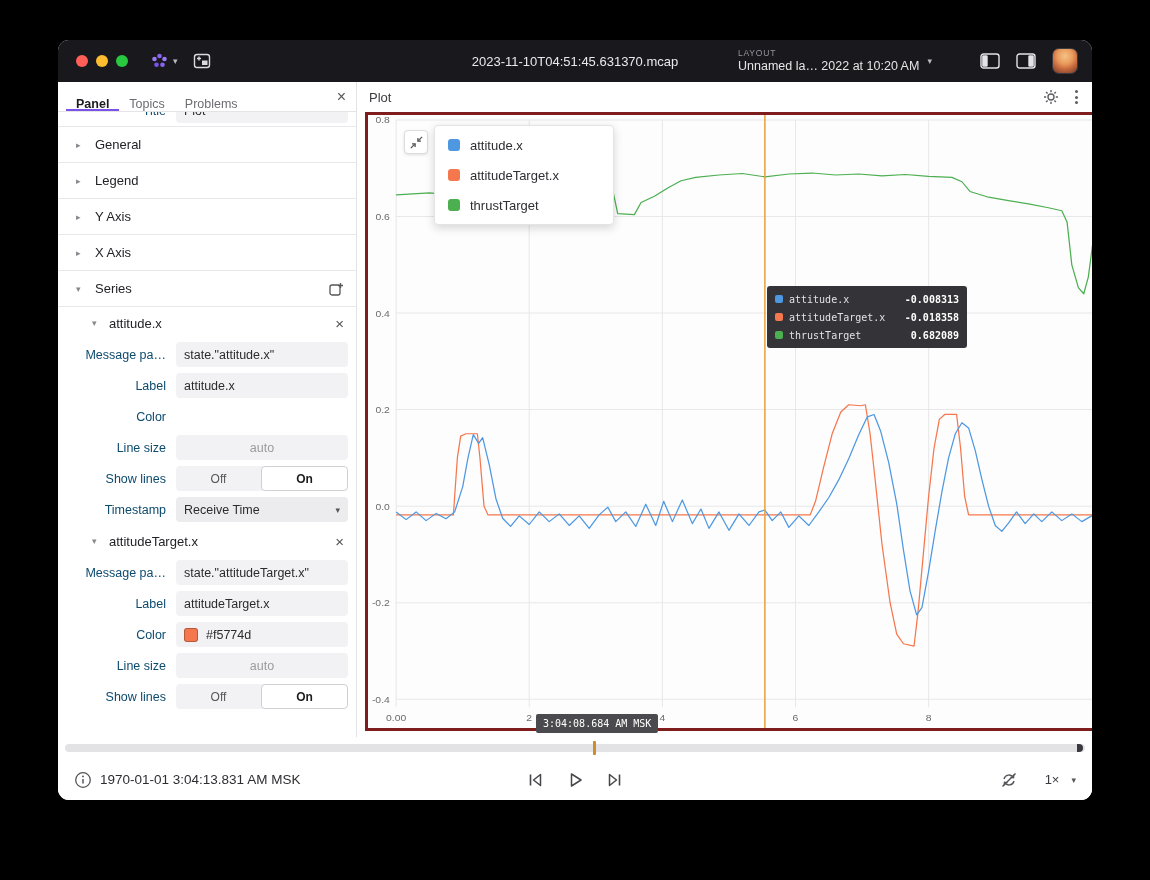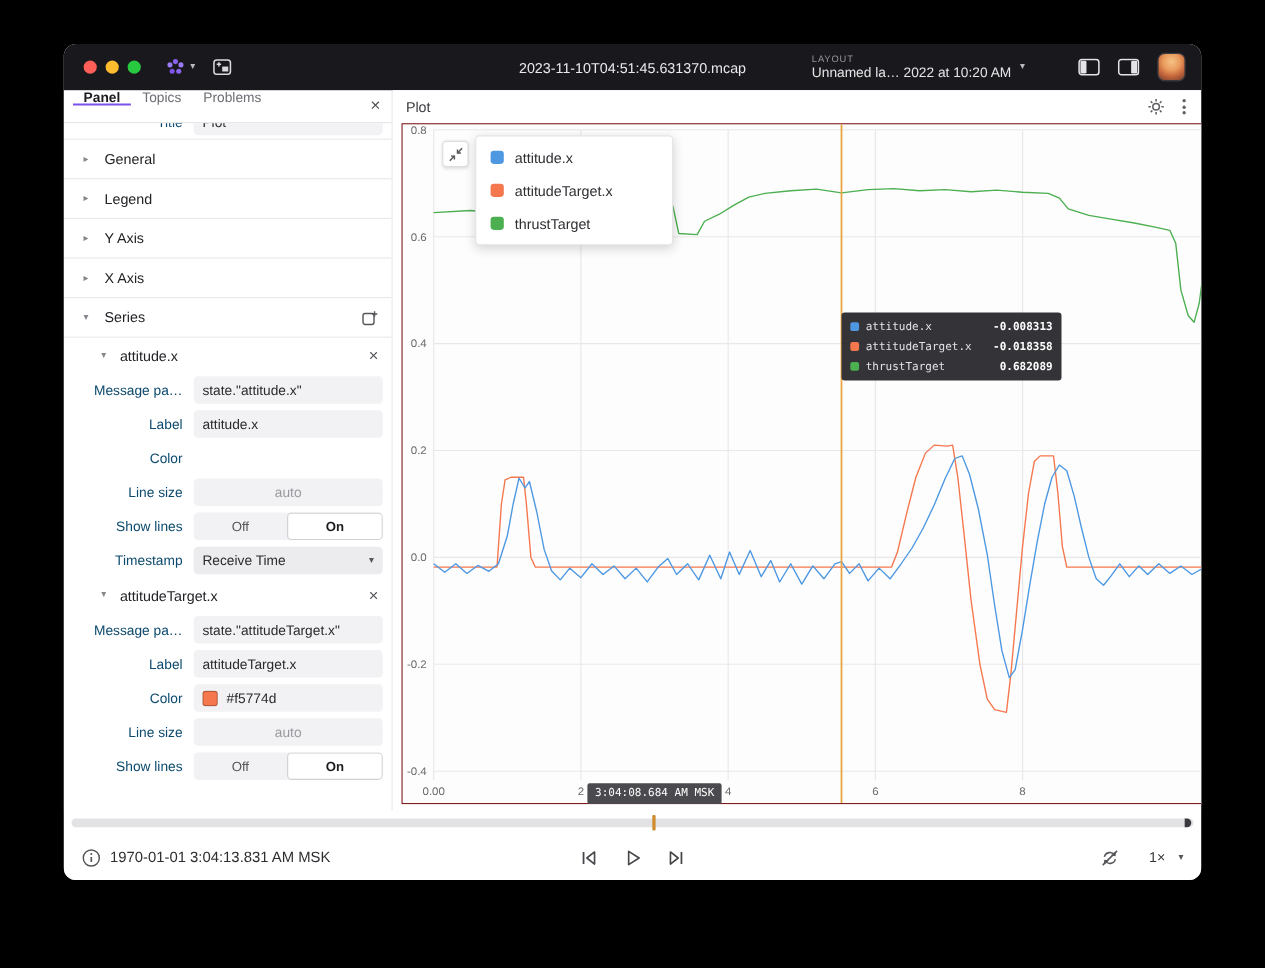--- a/index.html
+++ b/index.html
@@ -20,21 +20,21 @@
   .layout-label { font-size:8.5px; letter-spacing:.8px; color:#96969c; text-transform:uppercase; }
   .layout-name { font-size:12.5px; color:#e5e5e5; white-space:nowrap; }
   .tb-right { position:absolute; right:14px; display:flex; align-items:center; gap:16px; }
   .avatar { width:26px; height:26px; border-radius:7px; background:radial-gradient(circle at 50% 30%, #f6c287 0%, #e89a5c 38%, #c96a3e 62%, #6e3a2a 100%); border:1px solid #3a3a40; }
 
   
   .main { display:flex; height:655px; flex:0 0 655px; background:#fff; }
 
   
   .sidebar { width:299px; flex:0 0 299px; border-right:1px solid #e3e3e6; overflow:hidden; display:flex; flex-direction:column; background:#fff; }
-  .tabbar { height:30px; flex:0 0 30px; display:flex; align-items:flex-start; border-bottom:1px solid #e4e4e7; padding-left:8px; position:relative; }
+  .tabbar { height:30px; flex:0 0 30px; display:flex; align-items:flex-end; border-bottom:1px solid #e4e4e7; padding-left:8px; position:relative; }
   .tab { display:flex; align-items:center; padding:0 10px; font-size:12.5px; color:#6d6d73; cursor:default; }
   .tab.active { color:#1c1c20; font-weight:700; box-shadow:inset 0 -2px 0 #7a52e8; }
   .tab-close { position:absolute; right:10px; top:0; height:30px; display:flex; align-items:center; color:#55555a; font-size:16px; }
   .cliprow { height:15px; overflow:hidden; position:relative; border-bottom:1px solid #e8e8ea; flex:0 0 15px; }
   .cliprow .frow { position:absolute; top:-17px; left:0; right:0; }
   .secrow { height:36px; flex:0 0 36px; display:flex; align-items:center; padding-left:18px; gap:10px; border-bottom:1px solid #e8e8ea; font-size:13px; color:#232327; }
   .tri { font-family:"DejaVu Sans",sans-serif; color:#86868c; font-size:9px; width:9px; }
   .secrow .spacer { flex:1; }
   .add-series { margin-right:12px; display:flex; align-items:center; }
   .series-head { height:32px; flex:0 0 32px; display:flex; align-items:center; padding-left:34px; gap:8px; font-size:13px; color:#232327; }
@@ -49,21 +49,21 @@
   .seg .opt { flex:1; display:flex; align-items:center; justify-content:center; font-size:12px; color:#55555a; }
   .seg .opt.sel { background:#fff; border:1px solid #cfcfd4; border-radius:4px; color:#1d1d21; font-weight:700; }
 
   
   .plotpanel { flex:1; position:relative; background:#fff; }
   .plothead { height:30px; display:flex; align-items:center; padding:0 12px; }
   .plottitle { font-size:13px; color:#3c3c40; }
   .plothead-icons { margin-left:auto; display:flex; align-items:center; gap:14px; }
   .kebab { display:flex; flex-direction:column; gap:2.5px; padding:2px; }
   .kebab i { width:3px; height:3px; border-radius:50%; background:#5f5f64; }
-  .chartbox { position:absolute; left:8px; top:30px; width:760px; height:619px; border:1px solid #7f1d1d; background:#fdfdfd;text-decoration:underline; }
+  .chartbox { position:absolute; left:8px; top:30px; width:760px; height:619px; border:3px solid #7f1d1d; background:#fdfdfd;text-decoration:underline; }
   .chartbox svg.plot-svg { position:absolute; left:0; top:0; width:100%; height:100%; }
   .tick { font-size:10px; fill:#6b6b6b; font-family:"Liberation Sans",sans-serif; }
   .collapse-btn { position:absolute; left:36px; top:15px; width:24px; height:24px; background:#fff; border:1px solid #ddd; border-radius:4px; display:flex; align-items:center; justify-content:center; box-shadow:0 1px 3px rgba(0,0,0,.12); }
   .legendbox { position:absolute; left:66px; top:10px; width:180px; background:#fff; border:1px solid #e4e4e7; border-radius:4px; box-shadow:0 3px 10px rgba(0,0,0,.16); padding:4px 0; }
   .legendrow { height:30px; display:flex; align-items:center; padding-left:13px; gap:10px; font-size:13px; color:#2e2e33; }
   .chip { width:12px; height:12px; border-radius:3px; flex:0 0 12px; }
   .hovertip { position:absolute; left:399px; top:171px; width:200px; background:rgba(44,44,48,.96); border-radius:3px; padding:5px 8px; display:flex; flex-direction:column; gap:2px; }
   .tiprow { display:flex; align-items:center; gap:6px; height:16px; }
   .tipchip { width:8px; height:8px; border-radius:2px; flex:0 0 8px; }
   .tiplabel { font-family:"DejaVu Sans Mono",monospace; font-size:10px; color:#e2e2e6; flex:1; }

